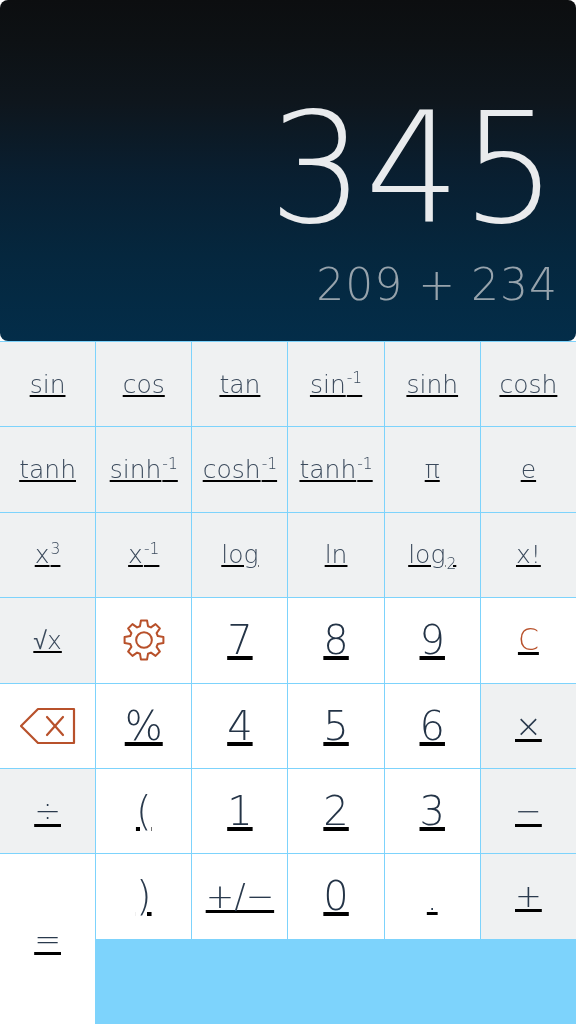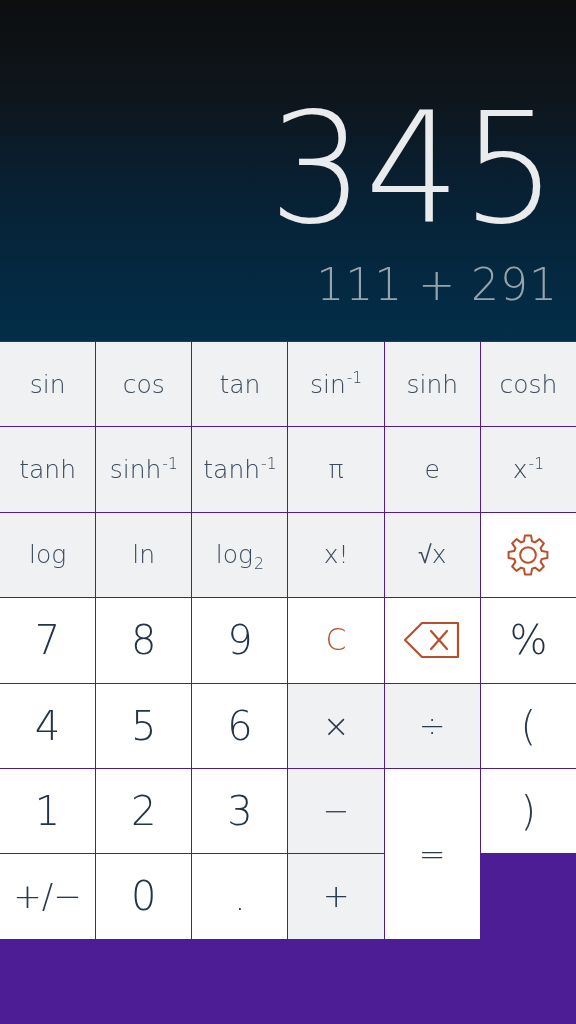--- a/index.html
+++ b/index.html
@@ -36,20 +36,21 @@
         #091f31 52%,
         #05273e 75%,
         #032d49 100%);
     box-sizing: border-box;
     padding: 0 18px 12px 18px;
     display: flex;
     flex-direction: column;
     justify-content: flex-end;
     align-items: flex-end;
     overflow: hidden;
+    border-radius: 8px;
   }
   .display-result {
     color: #e9ebed;
     font-size: 150px;
     line-height: 1.0;
     font-weight: 200;
     letter-spacing: 1px;
     text-align: right;
     white-space: nowrap;
     margin-bottom: 18px;
@@ -68,24 +69,25 @@
     margin-bottom: 22px;
     font-family: "DejaVu Sans", sans-serif;
   }
 
   
   .keypad {
     flex: 1 1 auto;
     display: grid;
     grid-template-columns: repeat(6, 1fr);
     grid-template-rows: repeat(8, 1fr);
-    background: #4c1d95;
+    background: #7dd3fc;
     gap: 1px;
     padding-top: 1px;
     box-sizing: border-box;
+    text-decoration: underline;
   }
 
   .key {
     position: relative;
     display: flex;
     align-items: center;
     justify-content: center;
     background: #ffffff;
     color: #2a3a4d;
     font-family: "DejaVu Sans", sans-serif;
@@ -150,21 +152,21 @@
 
   .icon-svg { display: block; }
 </style>
 </head>
 <body>
 
 <div id="app">
 
   <div class="display">
     <div class="display-result">345</div>
-    <div class="display-expression">111 + 291</div>
+    <div class="display-expression">209 + 234</div>
   </div>
 
   <div class="keypad" id="keypad">
       <div class="key fn">
         <span>sin</span>
       </div>
       <div class="key fn">
         <span>cos</span>
       </div>
       <div class="key fn">
@@ -179,27 +181,33 @@
       <div class="key fn">
         <span>cosh</span>
       </div>
       <div class="key fn">
         <span>tanh</span>
       </div>
       <div class="key fn">
         <span><span>sinh</span><span class="sup">-1</span></span>
       </div>
       <div class="key fn">
+        <span><span>cosh</span><span class="sup">-1</span></span>
+      </div>
+      <div class="key fn">
         <span><span>tanh</span><span class="sup">-1</span></span>
       </div>
       <div class="key fn">
         <span>π</span>
       </div>
       <div class="key fn">
         <span>e</span>
+      </div>
+      <div class="key fn">
+        <span><span>x</span><span class="sup">3</span></span>
       </div>
       <div class="key fn">
         <span><span>x</span><span class="sup">-1</span></span>
       </div>
       <div class="key fn">
         <span>log</span>
       </div>
       <div class="key fn">
         <span>ln</span>
       </div>

